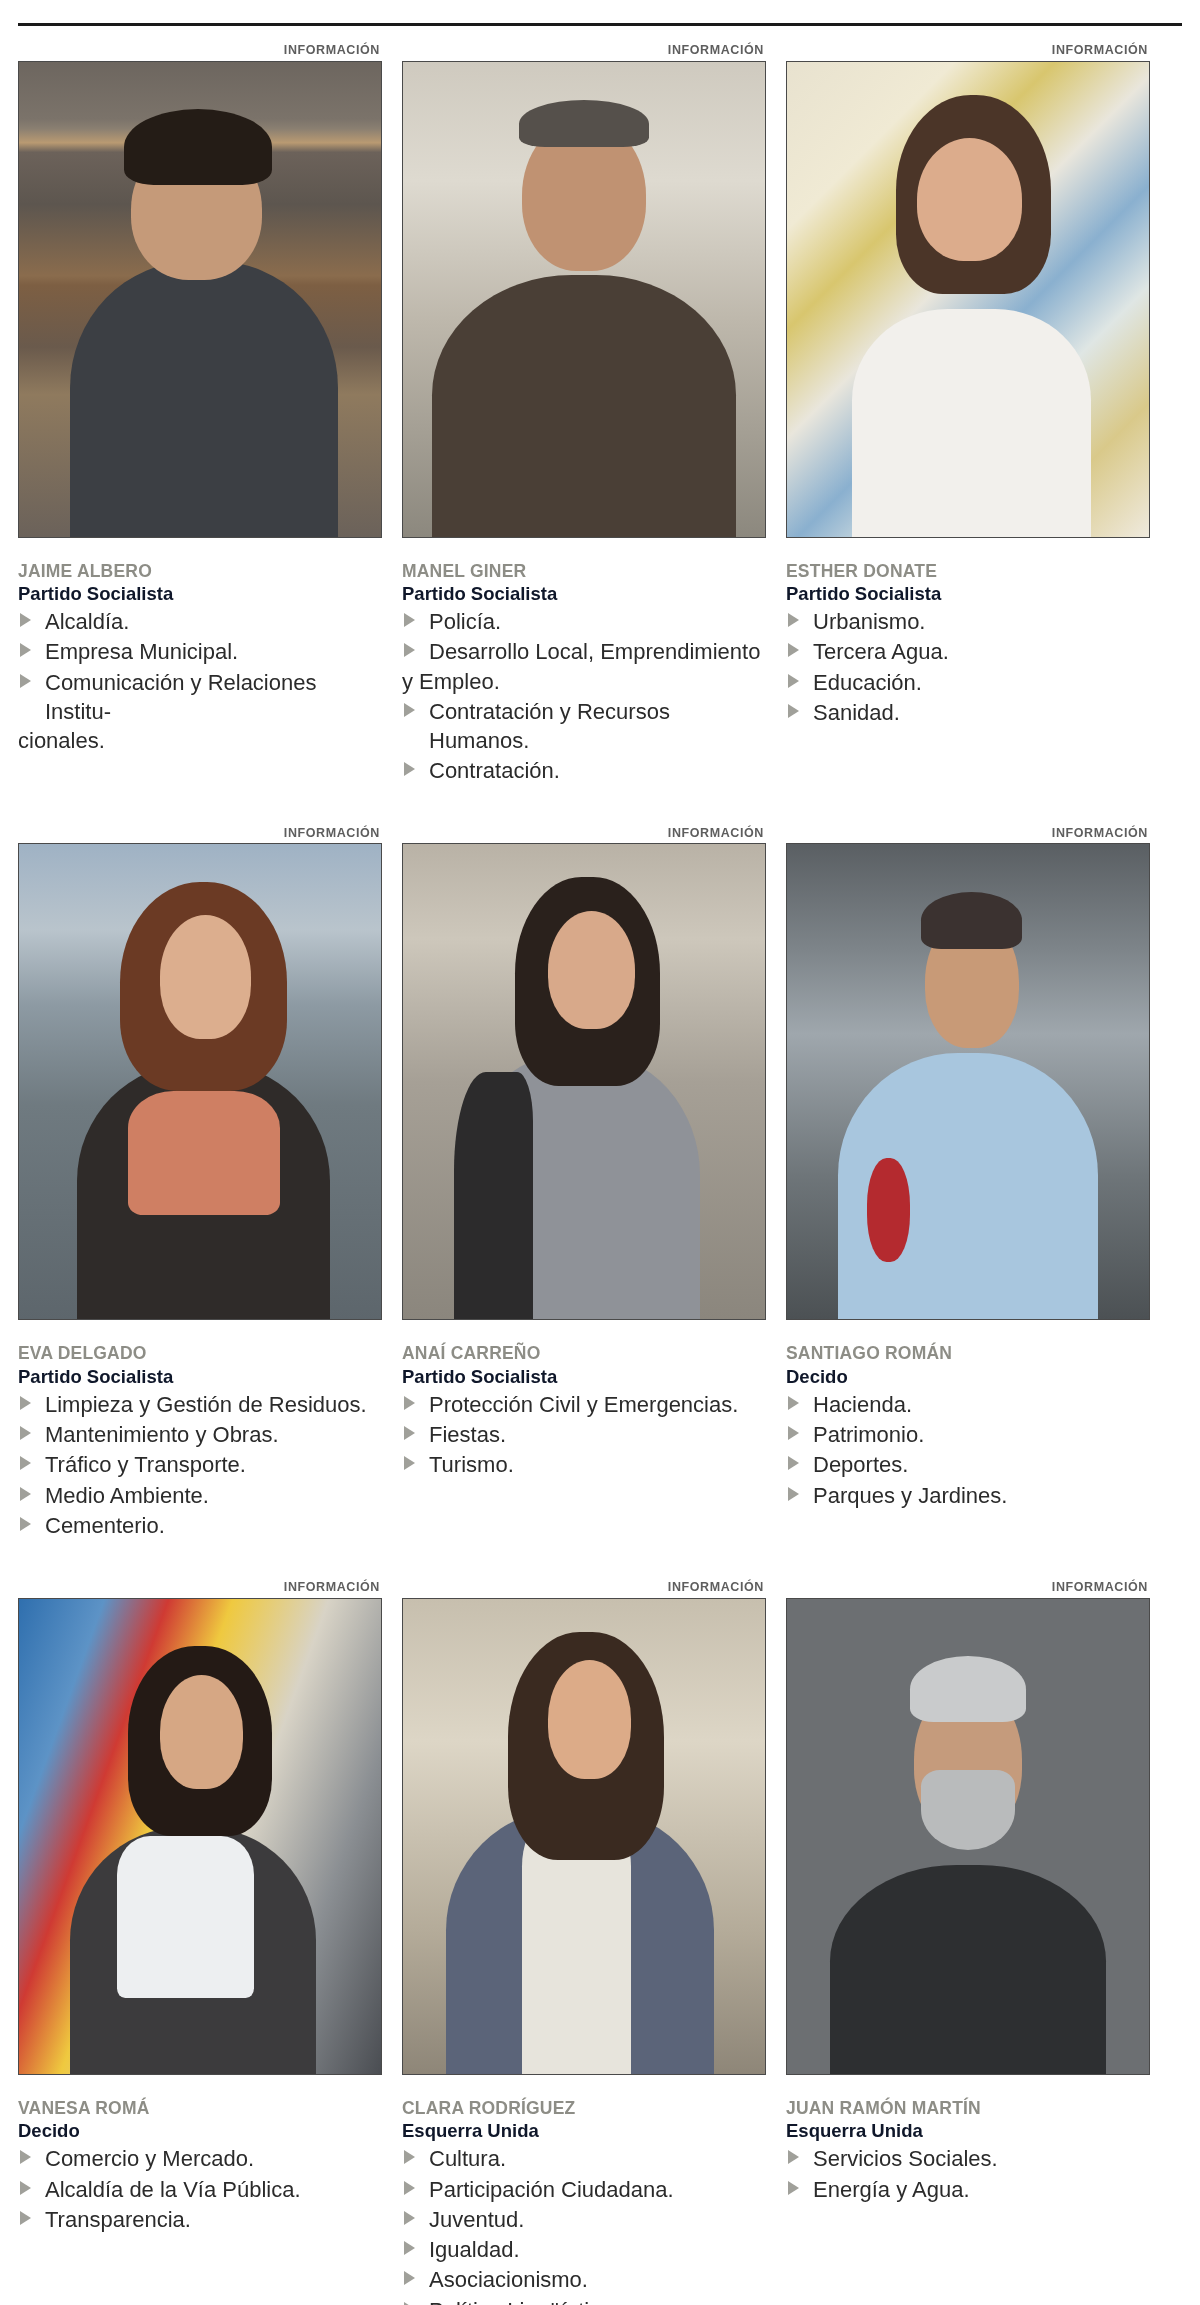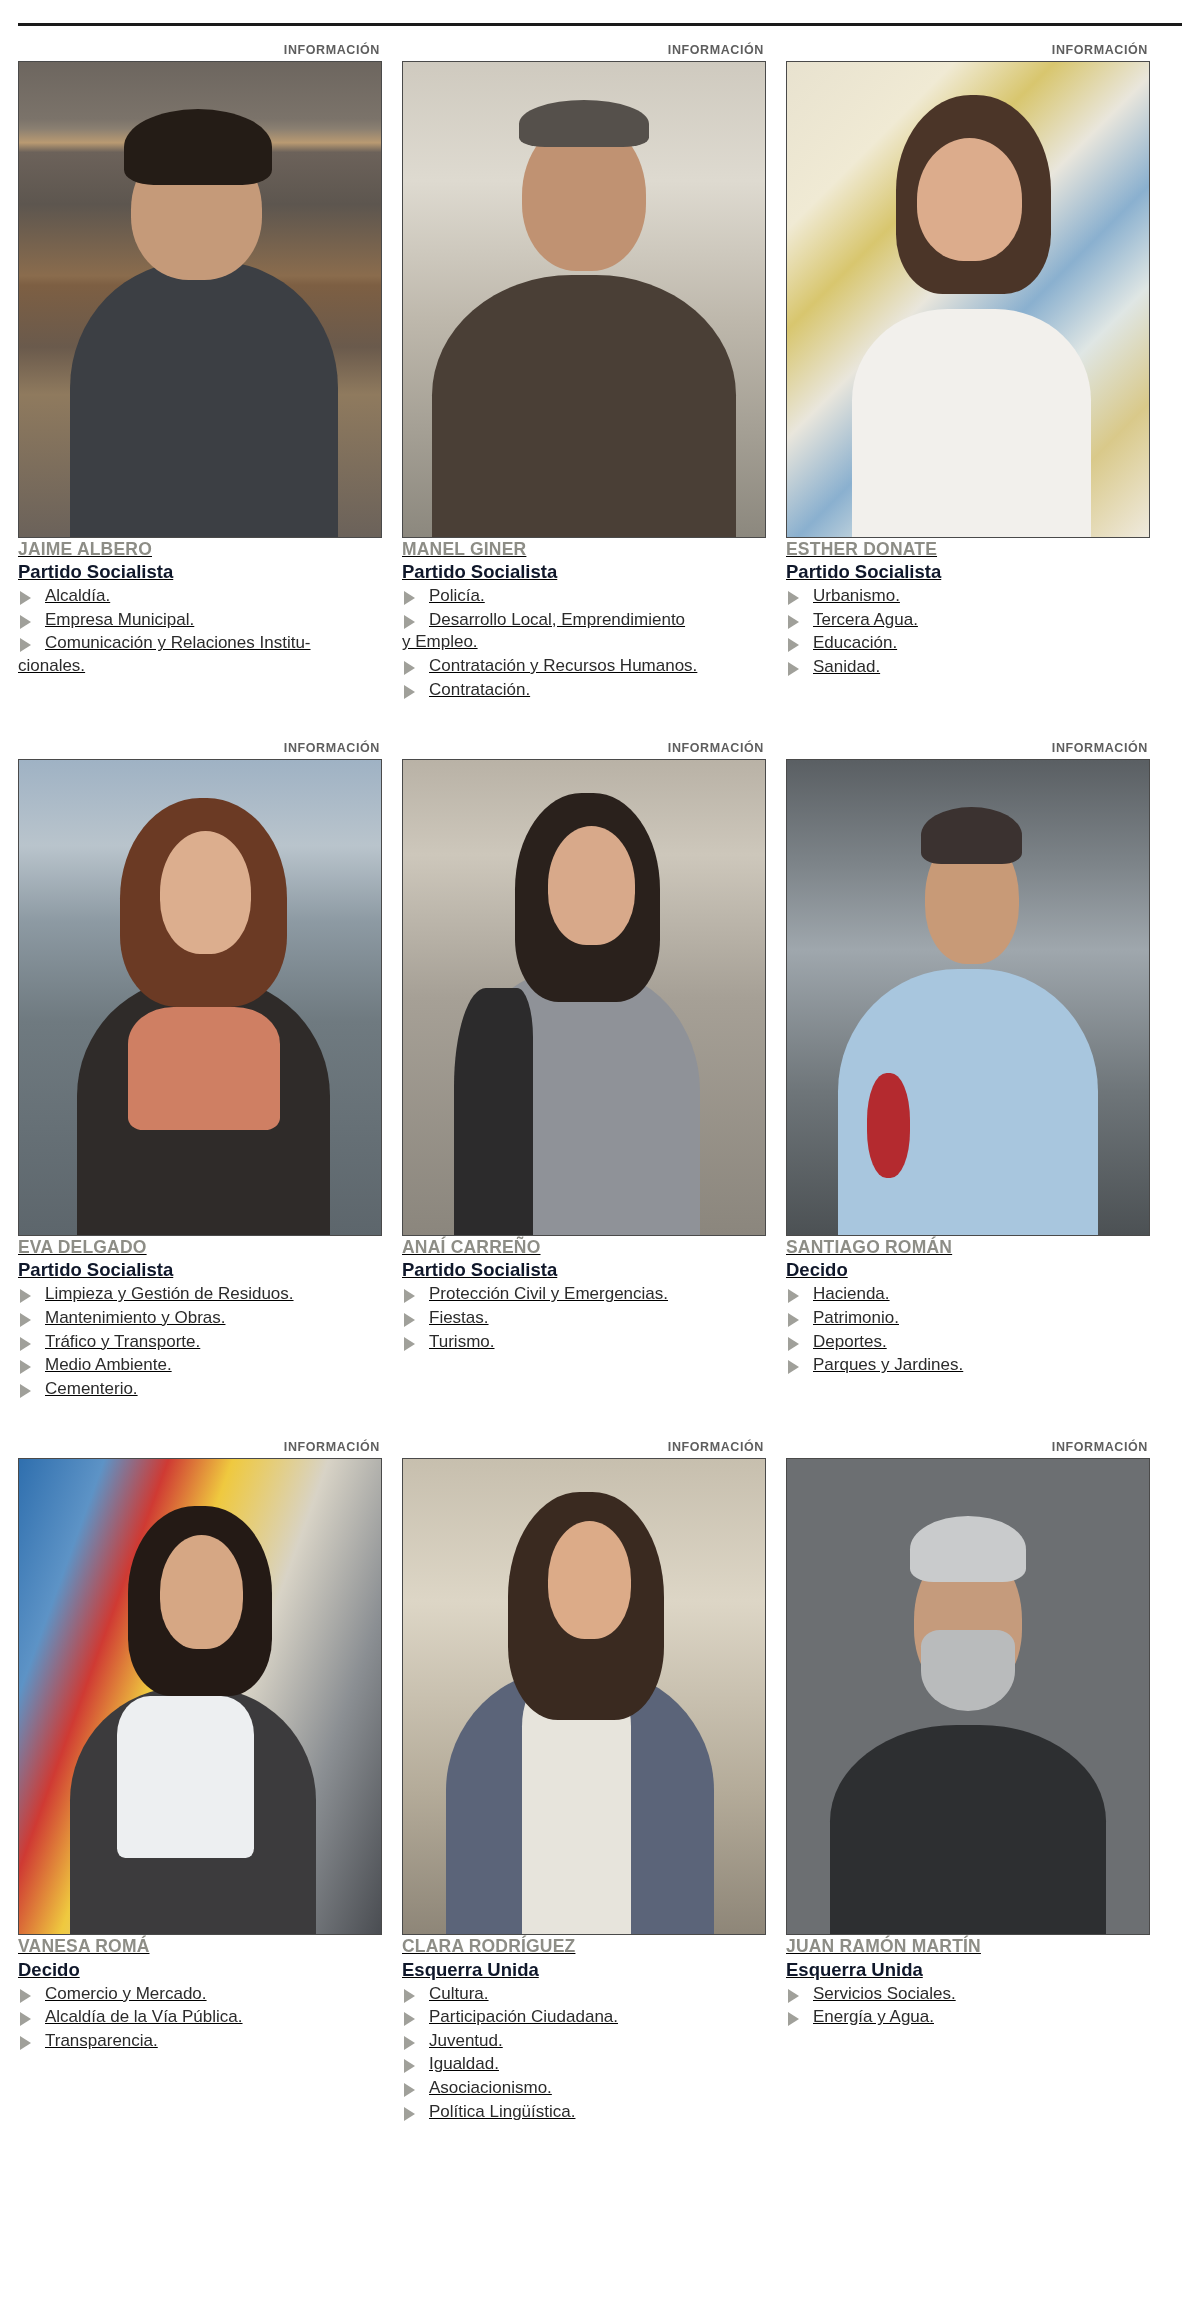--- a/index.html
+++ b/index.html
@@ -61,22 +61,21 @@
     box-sizing: border-box;
     position: relative;
     overflow: hidden;
     background: #cfcfcf;
   }
   .photo .ph-layer {
     position: absolute;
     inset: 0;
   }
   .caption {
-    padding-top: 2px;
-    text-decoration: underline;
+    padding-top: 24px;
   }
   .person-name {
     font-family: "Liberation Sans", sans-serif;
     font-size: 17.5px;
     font-weight: 700;
     letter-spacing: 0.2px;
     color: #8d8d86;
     line-height: 1.12;
     margin: 0 0 2px 0;
     text-transform: uppercase;
@@ -90,21 +89,21 @@
     margin: 0 0 3px 0;
   }
   .duty-list {
     list-style: none;
     margin: 0;
     padding: 0;
   }
   .duty-item {
     position: relative;
     font-family: "Liberation Sans", sans-serif;
-    font-size: 17px;
+    font-size: 22px;
     color: #2b2b2b;
     line-height: 1.33;
     padding-left: 27px;
     margin: 0 0 1px 0;
     text-indent: 0;
   }
   .duty-item .tri {
     position: absolute;
     left: 2px;
     top: 6px;

